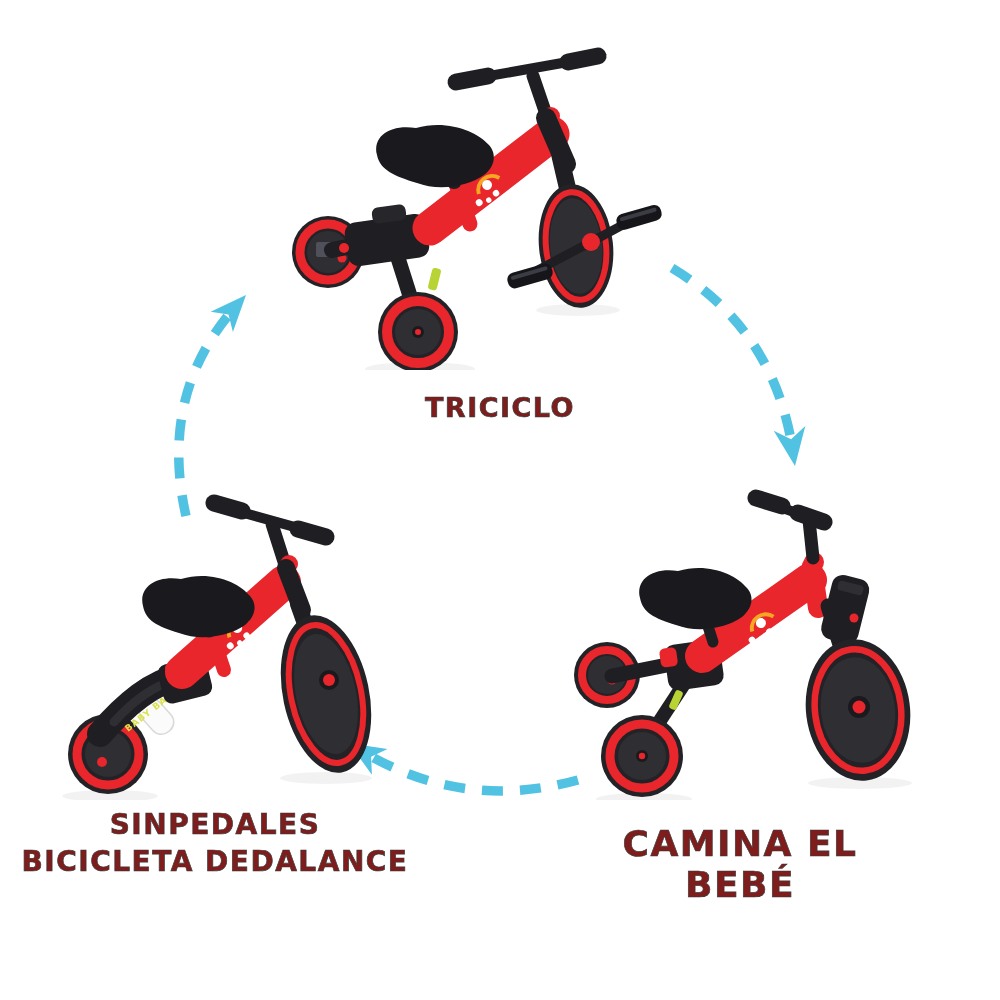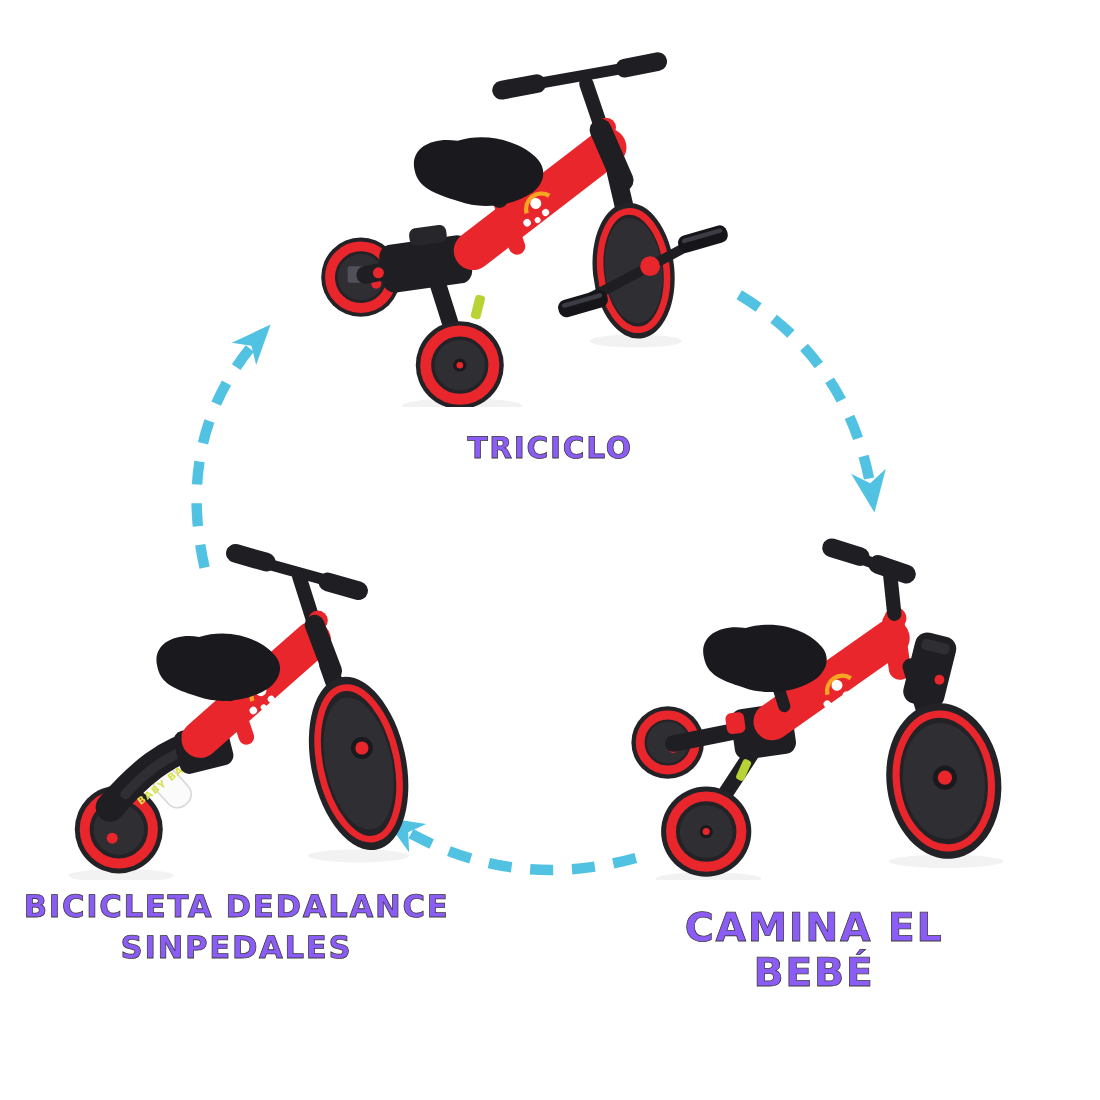--- a/index.html
+++ b/index.html
@@ -3,21 +3,21 @@
 <meta charset="utf-8">
 <style>
   html,body{margin:0;padding:0;background:#fff;}
   .canvas{position:relative;width:1000px;height:1000px;background:#ffffff;overflow:hidden;
           font-family:"DejaVu Sans","Liberation Sans",sans-serif;}
   .arrows-layer{position:absolute;left:0;top:0;width:1000px;height:1000px;pointer-events:none;}
   .bike{position:absolute;margin:0;padding:0;}
   .bike-top{left:280px;top:20px;width:400px;height:350px;}
   .bike-bl{left:30px;top:470px;width:370px;height:330px;}
   .bike-br{left:560px;top:470px;width:400px;height:330px;}
-  .label{position:absolute;text-align:center;color:#8b5cf6;font-weight:800;
+  .label{position:absolute;text-align:center;color:#7f1d1d;font-weight:800;
          letter-spacing:1.5px;-webkit-text-stroke:0.7px #3a3a3a;}
   .label-top{left:330px;top:392px;width:340px;font-size:27px;}
   .label-bl{left:10px;top:806px;width:410px;font-size:28px;line-height:37px;}
   .label-br{left:575px;top:823px;width:330px;font-size:36px;}
   
   .tire{fill:#232327;}
   .rim{fill:none;stroke:#e8262b;}
   .disc{fill:#2e2e33;}
   .frame{stroke:#e8262b;stroke-linecap:round;fill:none;}
   .dark{stroke:#1e1e23;stroke-linecap:round;fill:none;}
@@ -206,18 +206,18 @@
       <circle cx="299" cy="237" r="11" fill="#1a1a1e"></circle>
       <circle cx="299" cy="237" r="6.5" fill="#e8262b"></circle>
       <line x1="206" y1="32" x2="256" y2="50" class="dark" stroke-width="10"></line>
       <line x1="196" y1="28" x2="222" y2="36" class="dark" stroke-width="17"></line>
       <line x1="238" y1="43" x2="264" y2="52" class="dark" stroke-width="17"></line>
     </svg>
   </figure>
 
   <div class="label label-top">TRICICLO</div>
   <div class="label label-bl">
+    <div>SINPEDALES</div>
     <div>BICICLETA DEDALANCE</div>
-    <div>SINPEDALES</div>
   </div>
   <div class="label label-br">CAMINA EL BEBÉ</div>
 
 </div>
 
 </body></html>

